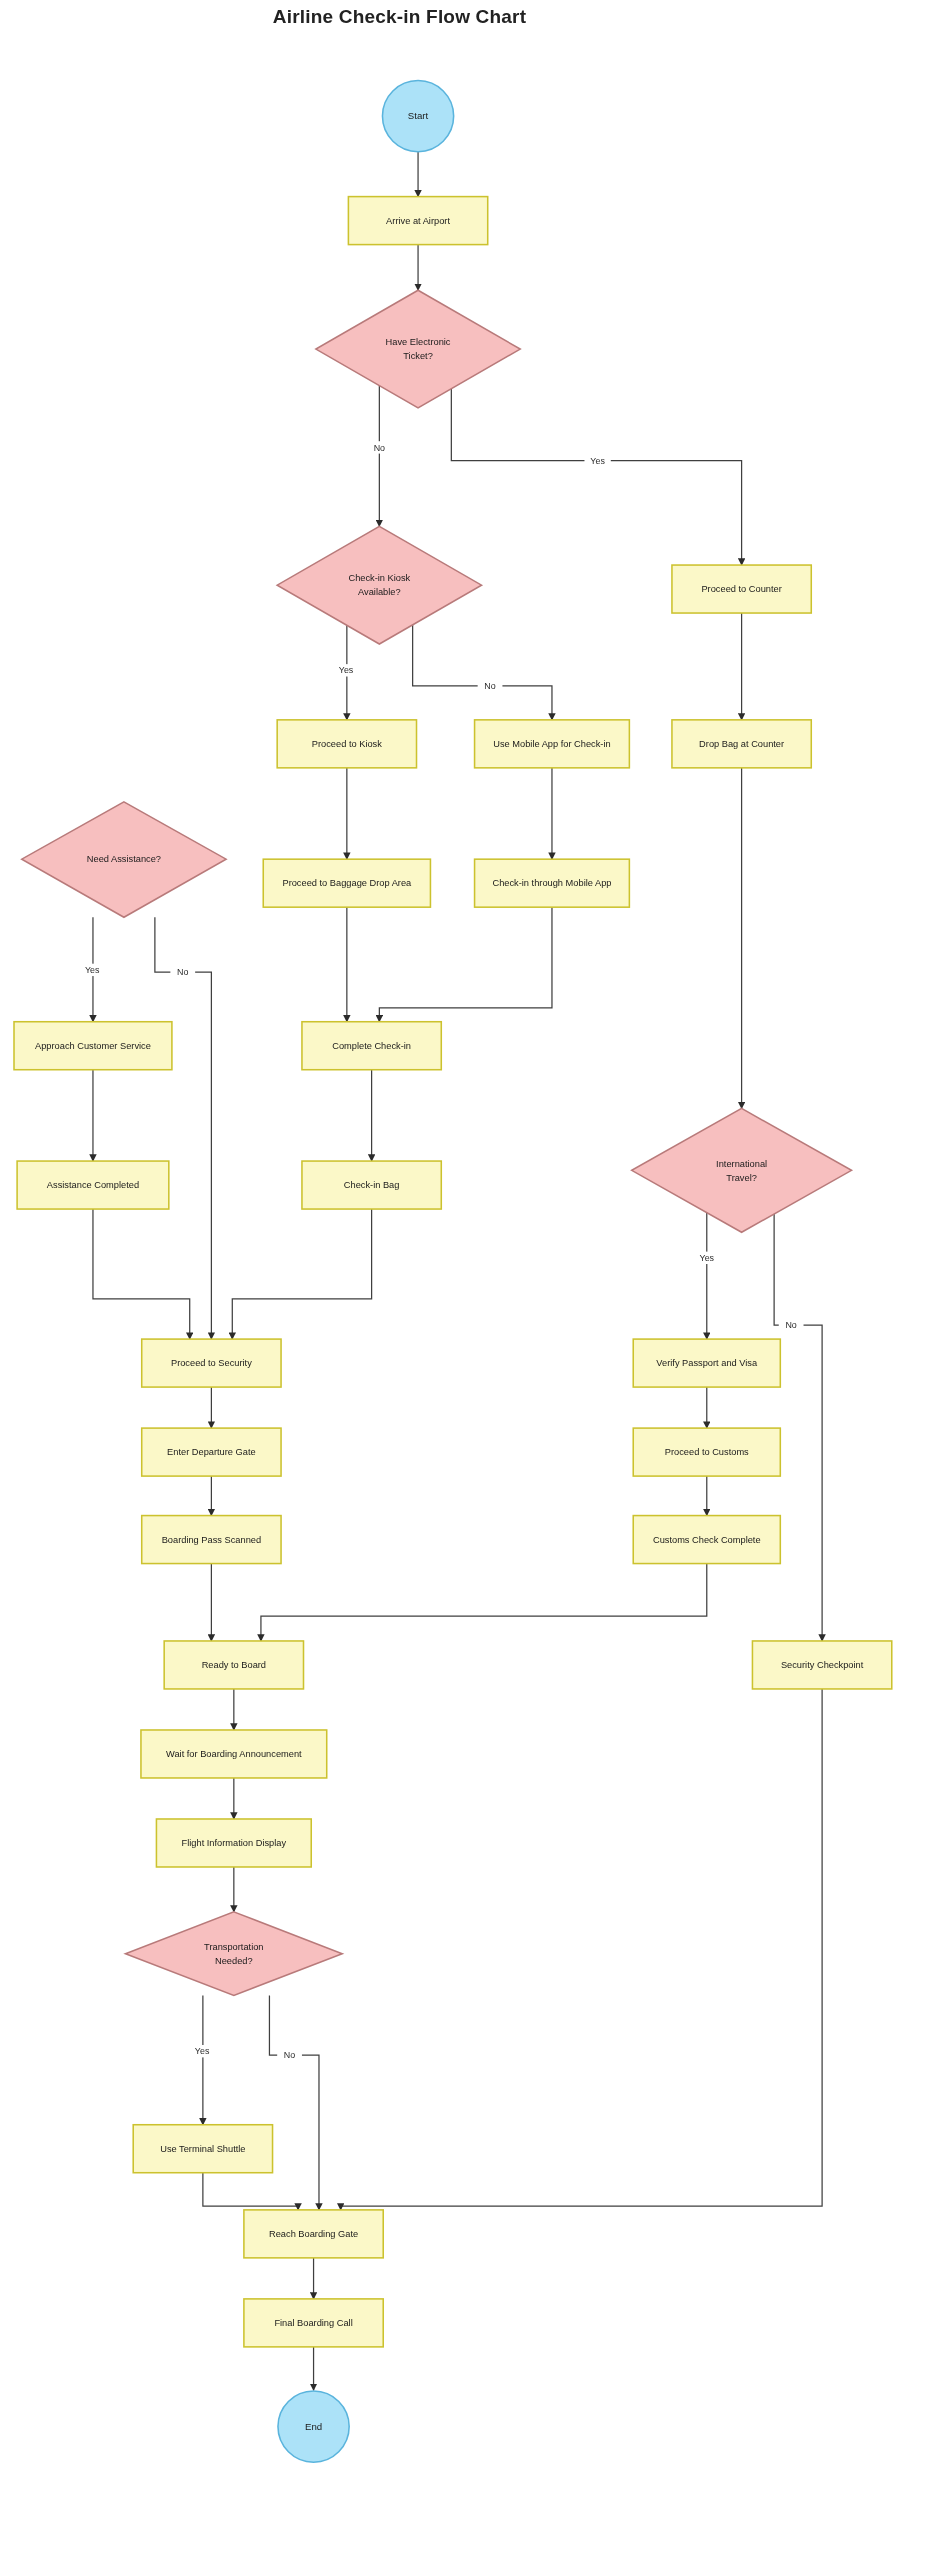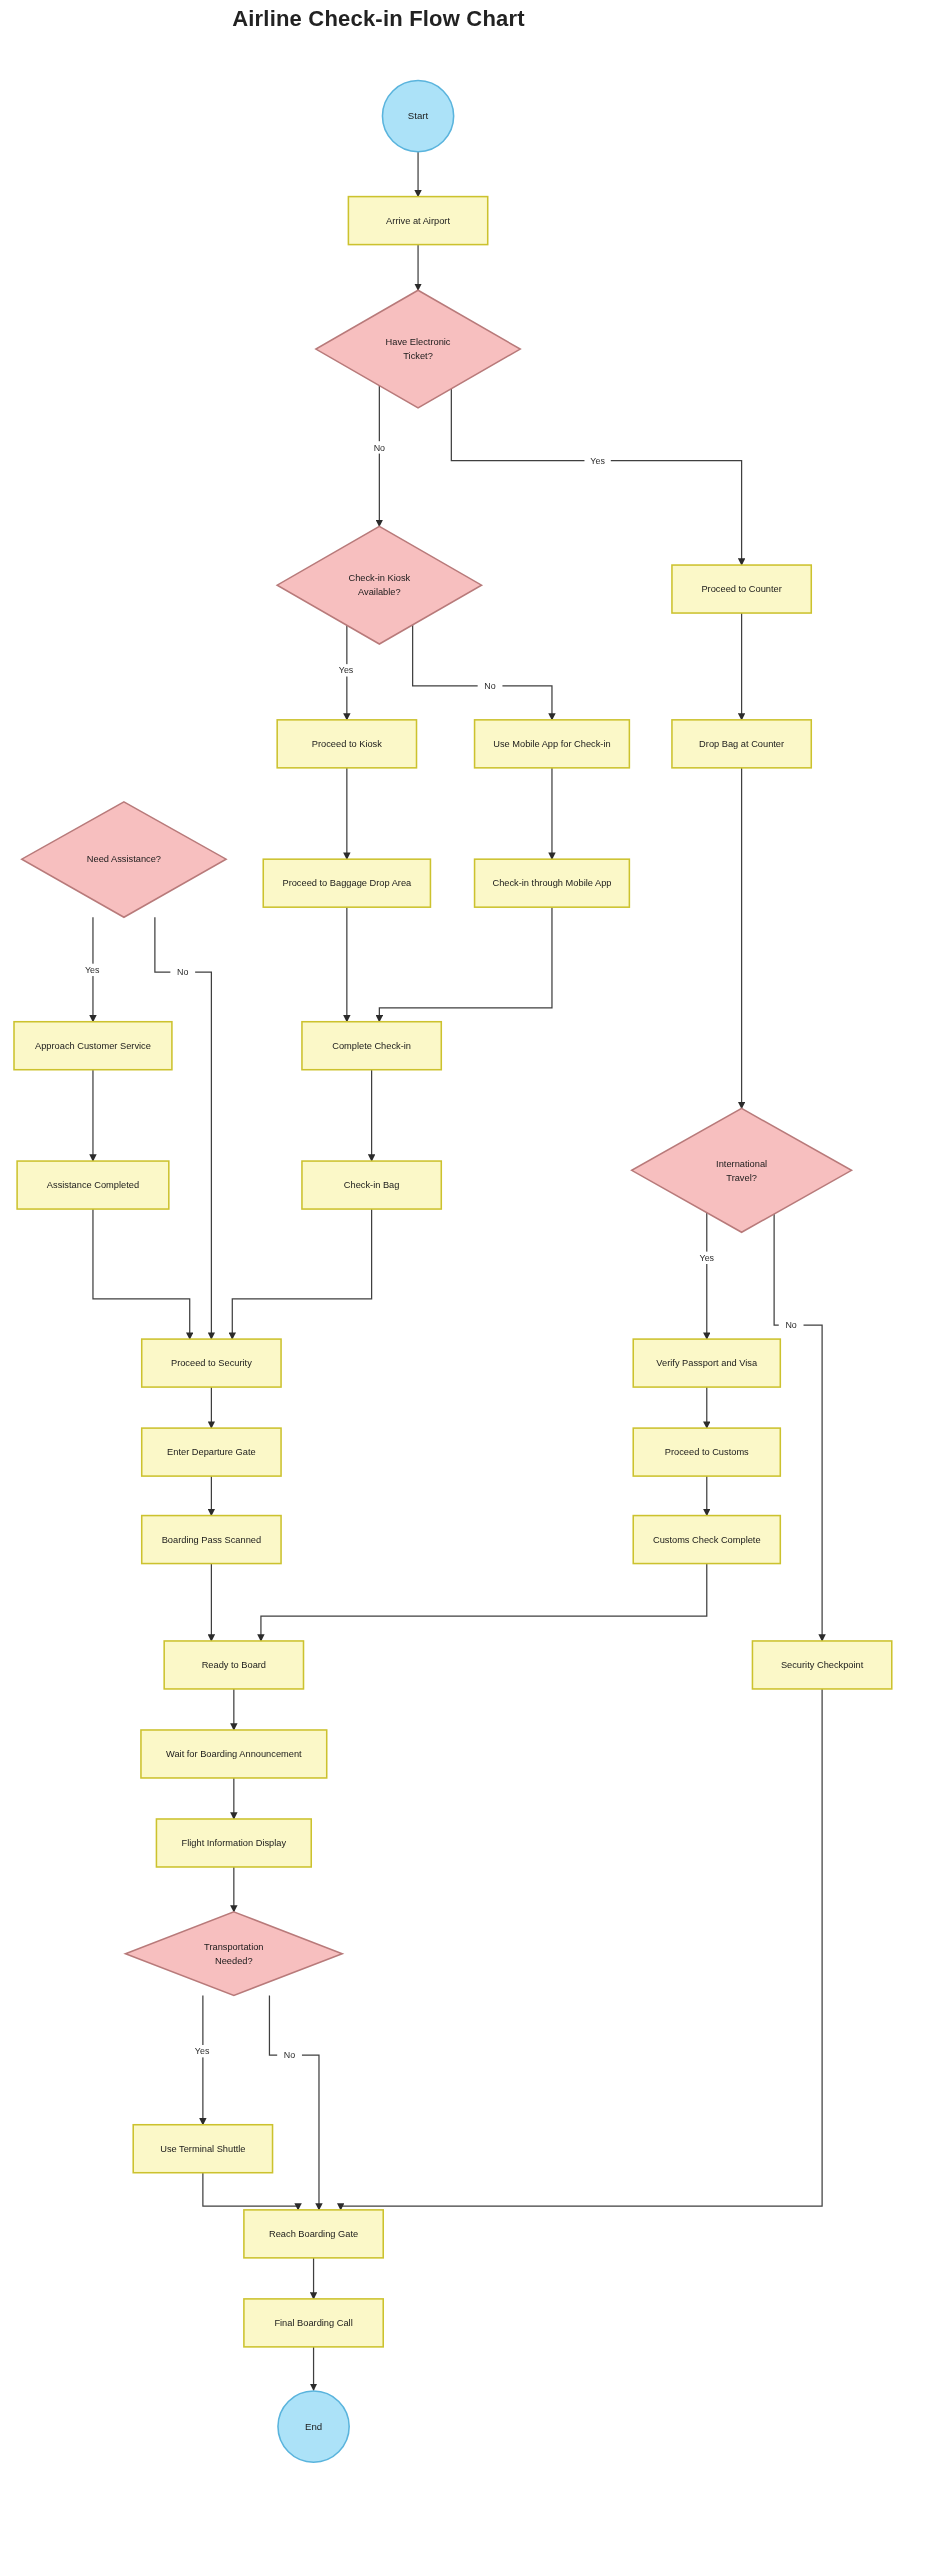--- a/index.html
+++ b/index.html
@@ -13,24 +13,25 @@
     font-family: "Liberation Sans", sans-serif;
     position: relative;
     overflow: hidden;
   }
   #chart-title {
     position: absolute;
     left: 0;
     top: 6.2px;
     width: 757px;
     text-align: center;
-    font-size: 22px;
+    font-size: 19px;
     font-weight: bold;
     color: #222222;
     letter-spacing: 0.2px;
+    padding-left: 21px;
   }
   #flow-svg {
     position: absolute;
     left: 0;
     top: 0;
   }
   .node-label {
     font-family: "Liberation Sans", sans-serif;
     font-size: 12px;
     fill: #1a1a1a;

